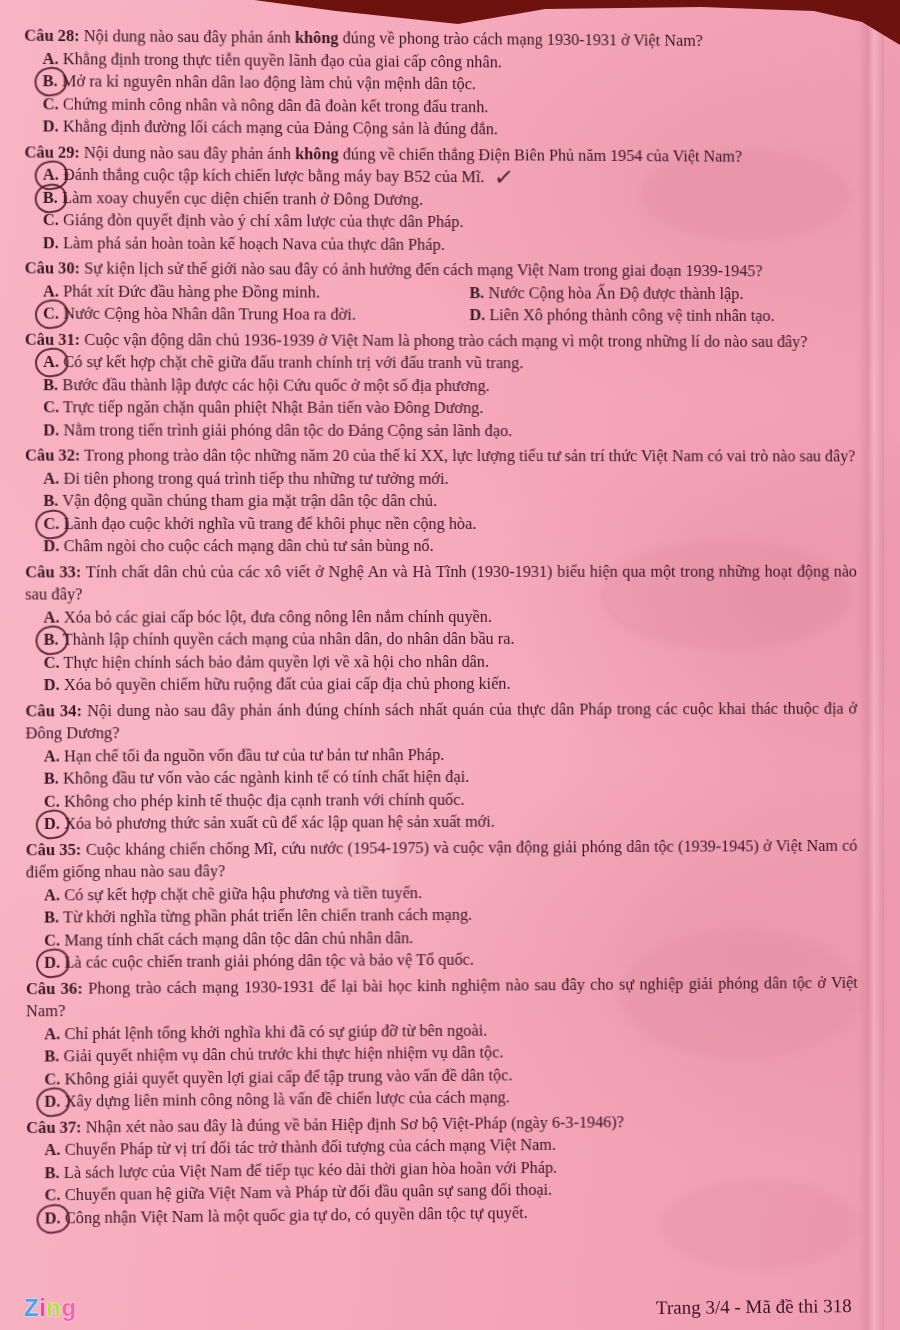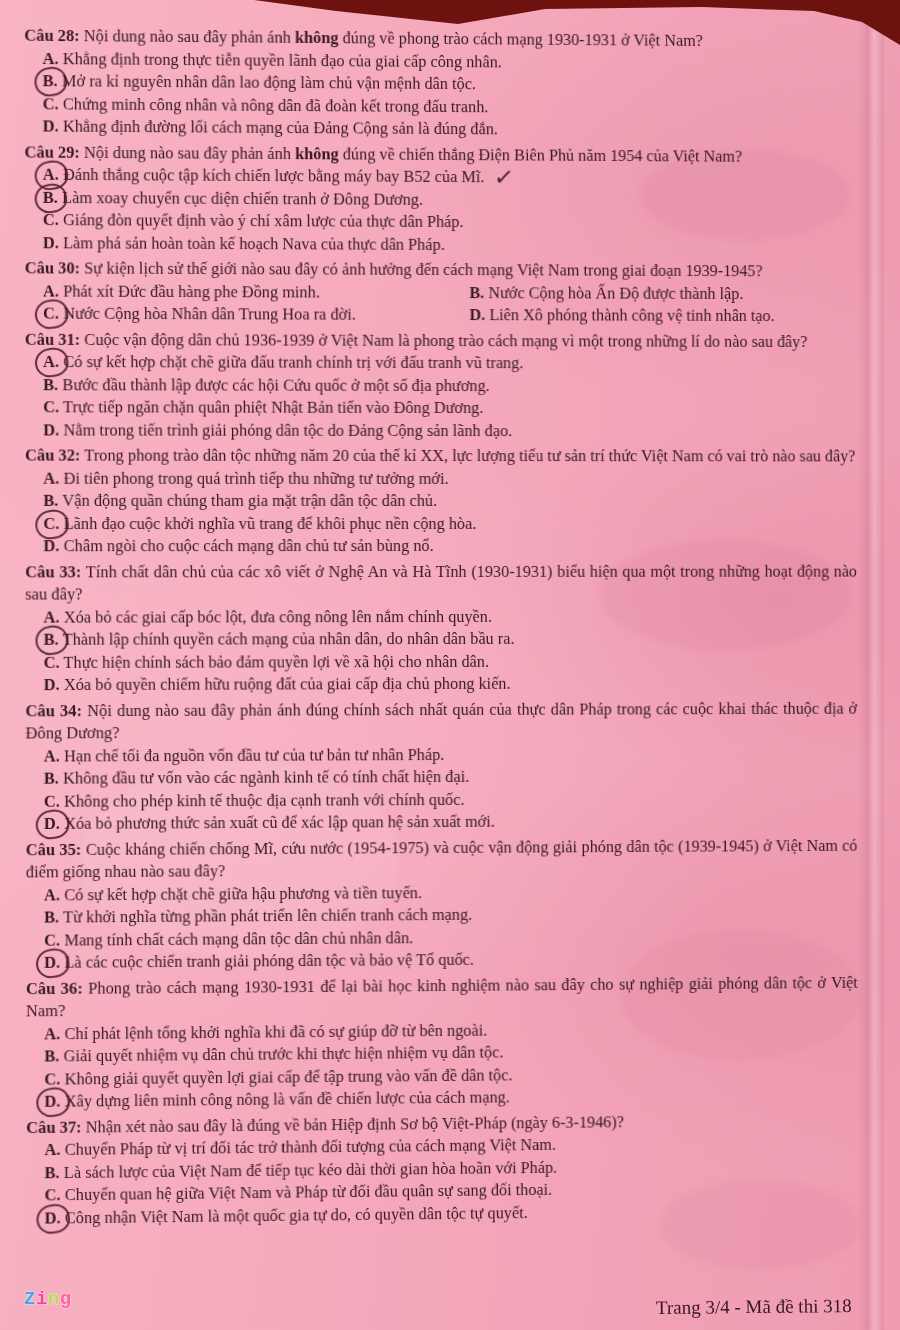--- a/index.html
+++ b/index.html
@@ -56,23 +56,23 @@
     font-size:24px;line-height:0;font-weight:400;
     color:rgba(62,22,40,0.9);
     transform:rotate(6deg) translateY(3px);
   }
   .footer{
     position:absolute;right:48px;bottom:12px;
     font-size:19px;color:#371726;
     transform:rotate(-0.6deg);
   }
   .watermark{
-    position:absolute;left:24px;bottom:20px;
-    font-family:Liberation Mono, monospace;
-    font-weight:700;font-size:19px;letter-spacing:0.5px;
+    position:absolute;left:24px;bottom:8px;
+    font-family:Liberation Sans, sans-serif;
+    font-weight:700;font-size:24px;letter-spacing:0.5px;
     text-shadow:0 0 2px rgba(255,255,255,0.75),0 0 1px rgba(255,255,255,0.9);
   }
 </style>
 </head>
 <body>
 
 <div class="photo">
   <div class="paper">
     <div class="smudge" style="left:640px;top:150px;width:210px;height:90px;background:rgba(205,112,140,0.14);"></div>
     <div class="smudge" style="left:600px;top:540px;width:250px;height:110px;background:rgba(205,112,140,0.13);"></div>

